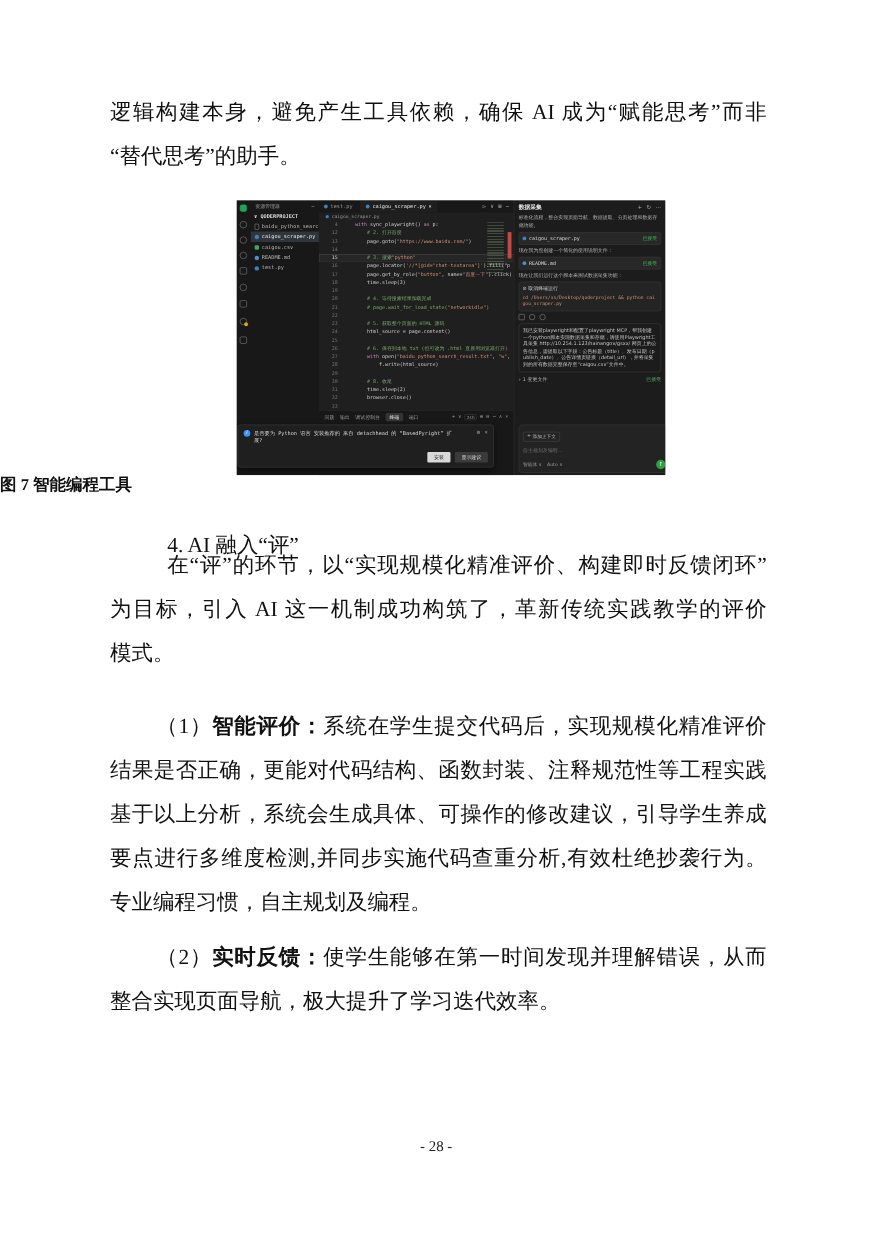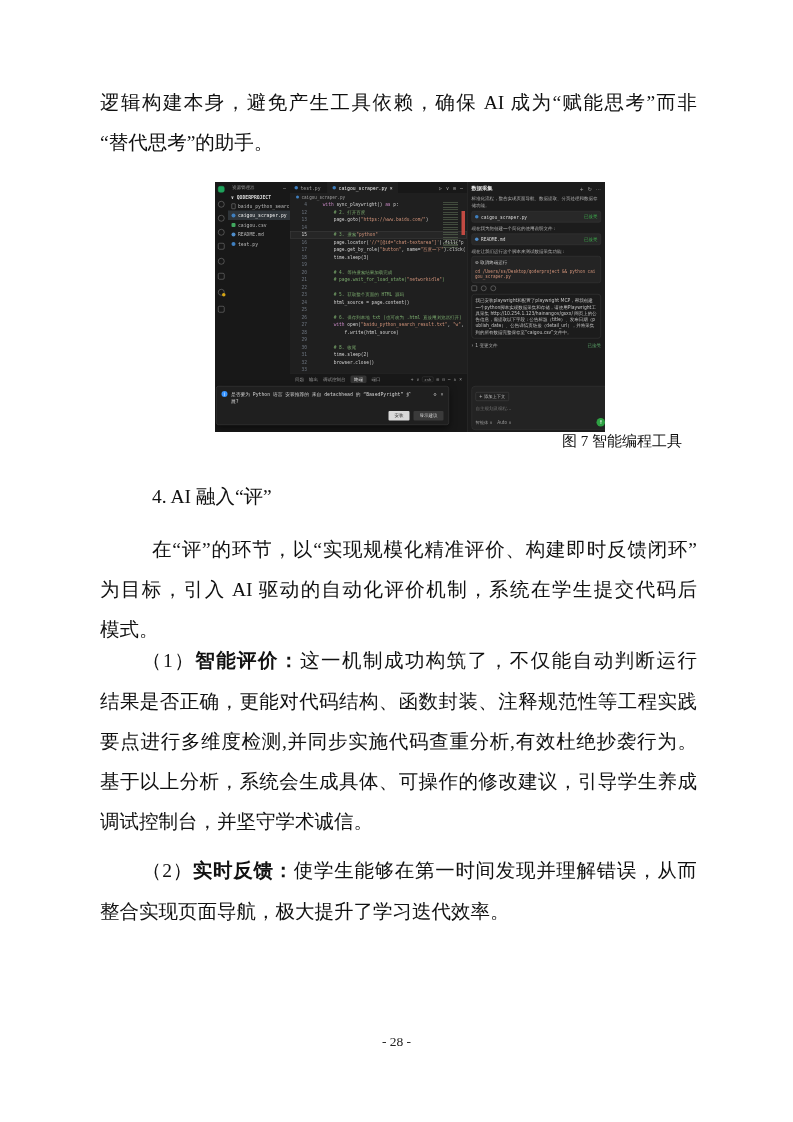--- a/index.html
+++ b/index.html
@@ -3,21 +3,21 @@
 <meta charset="utf-8">
 <style>
   html,body{margin:0;padding:0;}
   body{width:793px;height:1122px;background:#ffffff;position:relative;overflow:hidden;
        font-family:"Liberation Serif","DejaVu Serif",serif;color:#111;}
   .para{position:absolute;left:100px;width:597px;}
   .dl{font-size:19.5px;line-height:40px;text-align:justify;}
   .jl{text-align-last:justify;}
   .ind{text-indent:52px;}
   .ind2{text-indent:42px;}
-  .caption{position:absolute;left:0;top:430px;width:682px;text-align:right;font-size:15px;line-height:22px;}
+  .caption{position:absolute;left:0;top:430px;width:682px;text-align:left;font-size:15px;line-height:22px;font-weight:bold;}
   .footer{position:absolute;left:0;top:1034px;width:793px;text-align:center;font-size:13.5px;color:#222;}
 
   
   .figure{position:absolute;left:215px;top:182px;width:390px;height:250px;overflow:hidden;}
   .shot{width:780px;height:500px;transform:scale(.5);transform-origin:0 0;position:relative;
         background:#1f1f1f;font-family:"DejaVu Sans Mono",monospace;color:#ccc;overflow:hidden;}
   .abar{position:absolute;left:0;top:0;width:26px;height:500px;background:#181818;border-right:1px solid #252525;}
   .ab{position:absolute;left:6px;width:13px;height:13px;border:1.5px solid #848484;border-radius:3px;box-sizing:border-box;}
   .ab.round{border-radius:50%;}
   .ab.logo{background:#1fa35c;border-color:#1fa35c;border-radius:4px;}
@@ -415,32 +415,32 @@
 
  </div>
 </div>
 
 <div class="caption">图 7 智能编程工具</div>
 
 <div class="para" style="top:477px">
   <div class="dl ind">4. AI 融入“评”</div>
 </div>
 
-<div class="para" style="top:530px">
+<div class="para" style="top:495px">
   <div class="dl jl ind">在“评”的环节，以“实现规模化精准评价、构建即时反馈闭环”</div>
-  <div class="dl jl">为目标，引入 AI 驱动的自动化评价机制，系统在学生提交代码后</div>
+  <div class="dl jl">为目标，引入 AI 这一机制成功构筑了，革新传统实践教学的评价</div>
   <div class="dl">模式。</div>
 </div>
 
 <div class="para" style="top:641px">
-  <div class="dl jl ind2"><span>（1）</span><b>智能评价：</b><span>这一机制成功构筑了，不仅能自动判断运行</span></div>
+  <div class="dl jl ind2"><span>（1）</span><b>智能评价：</b><span>系统在学生提交代码后，实现规模化精准评价</span></div>
   <div class="dl jl">结果是否正确，更能对代码结构、函数封装、注释规范性等工程实践</div>
+  <div class="dl jl">基于以上分析，系统会生成具体、可操作的修改建议，引导学生养成</div>
   <div class="dl jl">要点进行多维度检测,并同步实施代码查重分析,有效杜绝抄袭行为。</div>
-  <div class="dl jl">基于以上分析，系统会生成具体、可操作的修改建议，引导学生养成</div>
-  <div class="dl">调试控制台，并坚守学术诚信。</div>
+  <div class="dl">专业编程习惯，自主规划及编程。</div>
 </div>
 
 <div class="para" style="top:851px">
   <div class="dl jl ind2"><span>（2）</span><b>实时反馈：</b><span>使学生能够在第一时间发现并理解错误，从而</span></div>
   <div class="dl">整合实现页面导航，极大提升了学习迭代效率。</div>
 </div>
 
 <div class="footer">- 28 -</div>
 
 </body></html>

